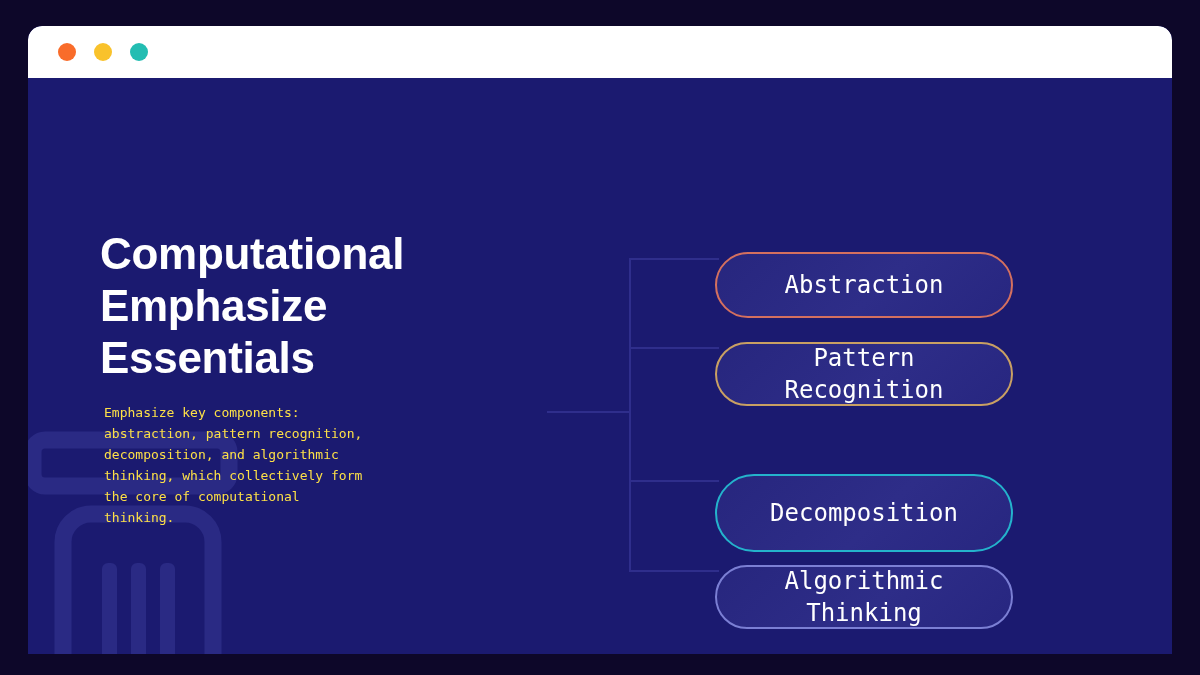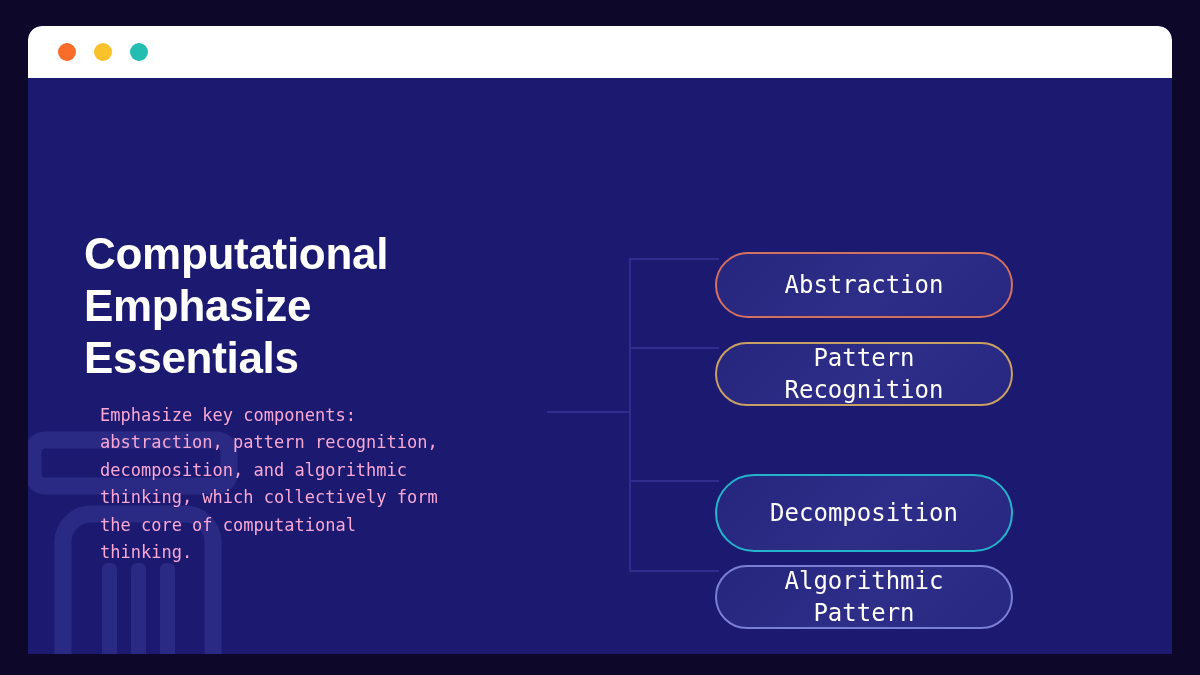--- a/index.html
+++ b/index.html
@@ -71,40 +71,40 @@
     top: 340px;
     width: 225px;
     height: 300px;
     opacity: 1;
     pointer-events: none;
   }
 
   
   .left-col {
     position: absolute;
-    left: 56px;
+    left: 72px;
     top: 150px;
     width: 450px;
   }
   .headline {
     font-family: "Liberation Sans", sans-serif;
     font-weight: 700;
     font-size: 44px;
     line-height: 1.18;
     letter-spacing: -0.3px;
     color: #ffffff;
     margin: 0 0 18px 0;
   }
   .headline .ln { display: block; }
   .body-copy {
     font-family: "DejaVu Sans Mono", "Liberation Mono", monospace;
-    font-size: 17px;
+    font-size: 13px;
     line-height: 1.62;
-    color: #f9a8d4;
-    margin: 16px;
+    color: #fde047;
+    margin: 4px;
     white-space: pre-line;
   }
 
   
   .connectors {
     position: absolute;
     left: 0;
     top: 0;
     width: 100%;
     height: 100%;
@@ -198,19 +198,19 @@
         </div>
         <div class="node" style="border-color: rgb(201, 160, 99); top: 264px; height: 64px;">
           <span>Pattern
 Recognition</span>
         </div>
         <div class="node" style="border-color: rgb(36, 179, 204); top: 396px; height: 78px;">
           <span>Decomposition</span>
         </div>
         <div class="node" style="border-color: rgb(123, 127, 212); top: 487px; height: 64px;">
           <span>Algorithmic
-Pattern</span>
+Thinking</span>
         </div>
       </div>
 
     </div>
   </div>
 </div>
 
 </body></html>

